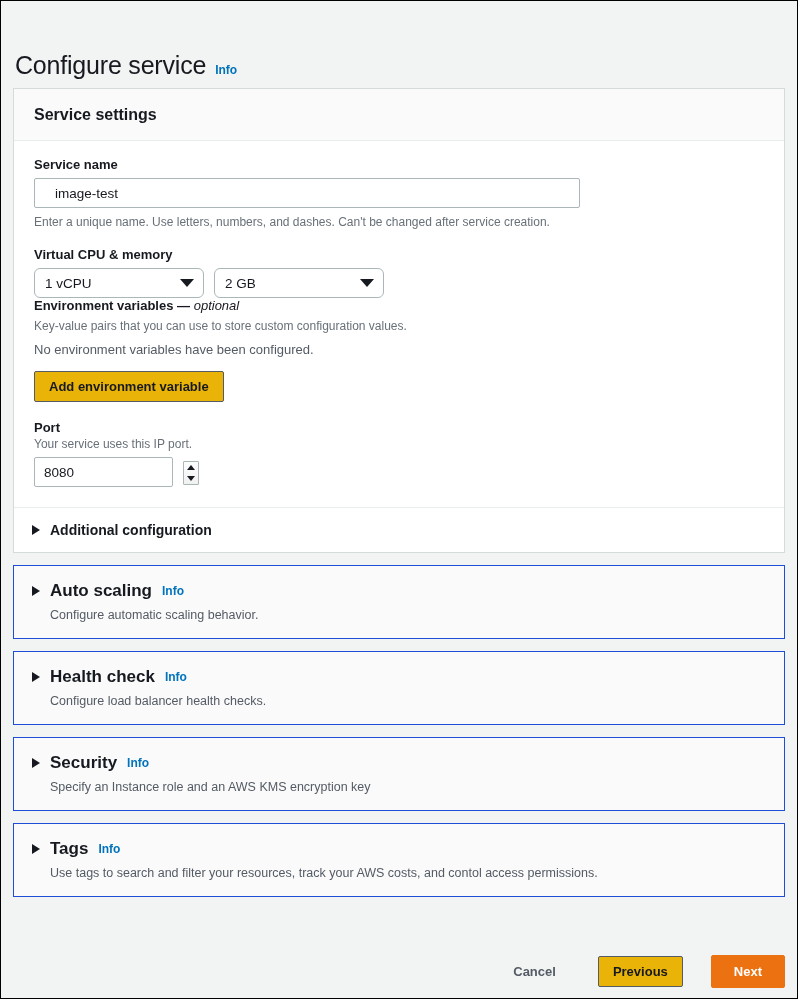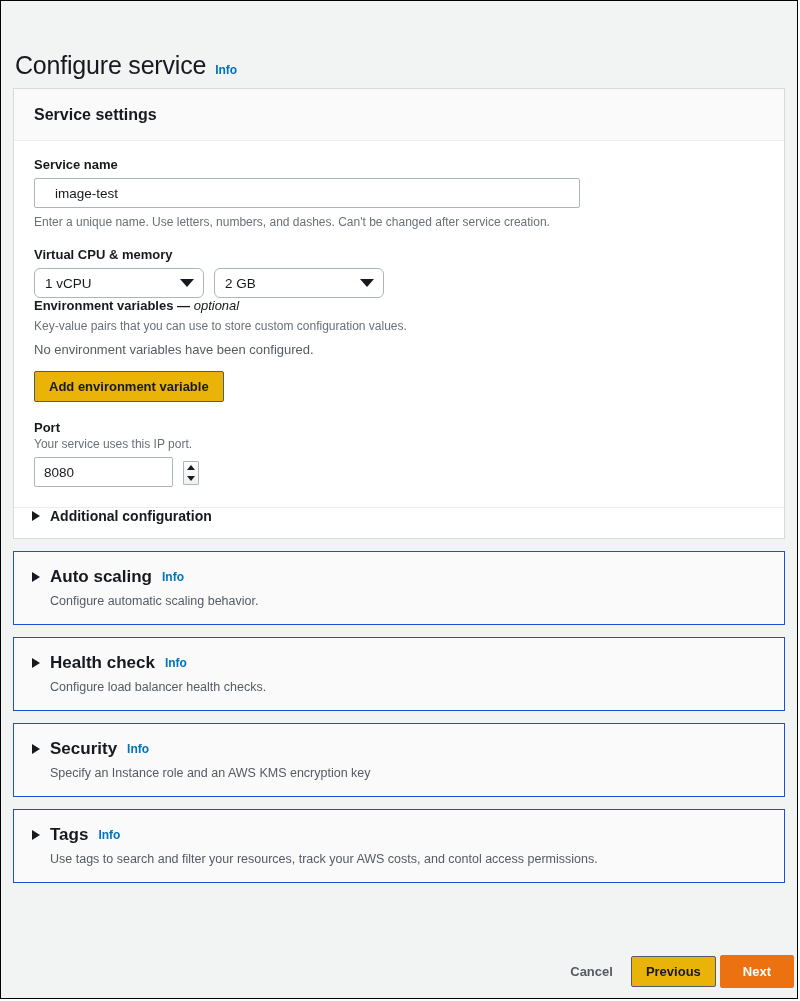--- a/index.html
+++ b/index.html
@@ -214,21 +214,21 @@
   }
   .spinner .up, .spinner .down {
     width: 0; height: 0;
     border-left: 4px solid transparent;
     border-right: 4px solid transparent;
   }
   .spinner .up { border-bottom: 5px solid #16191f; }
   .spinner .down { border-top: 5px solid #16191f; }
   .expander-row {
     border-top: 1px solid #eaeded;
-    padding: 0 20px 14px 18px;
+    padding: 14px 20px 14px 18px;
     display: flex;
     align-items: center;
     margin-top: 14px;
   }
   .triangle {
     width: 0; height: 0;
     border-top: 5px solid transparent;
     border-bottom: 5px solid transparent;
     border-left: 8px solid #16191f;
     margin-right: 10px;
@@ -259,25 +259,25 @@
     font-size: 12px;
     margin-left: 10px;
   }
   .collapsed-desc {
     font-size: 12.5px;
     color: #545b64;
     margin: 7px 0 0 18px;
   }
   .footer {
     position: absolute;
-    right: 3px;
+    right: 12px;
     bottom: 10px;
     display: flex;
     align-items: center;
-    gap: 4px;
+    gap: 28px;
   }
 </style>
 </head>
 <body>
 
 <div class="page">
 
   <div class="page-title-row">
     <span class="page-title">Configure service</span>
     <span class="info-link">Info</span>

